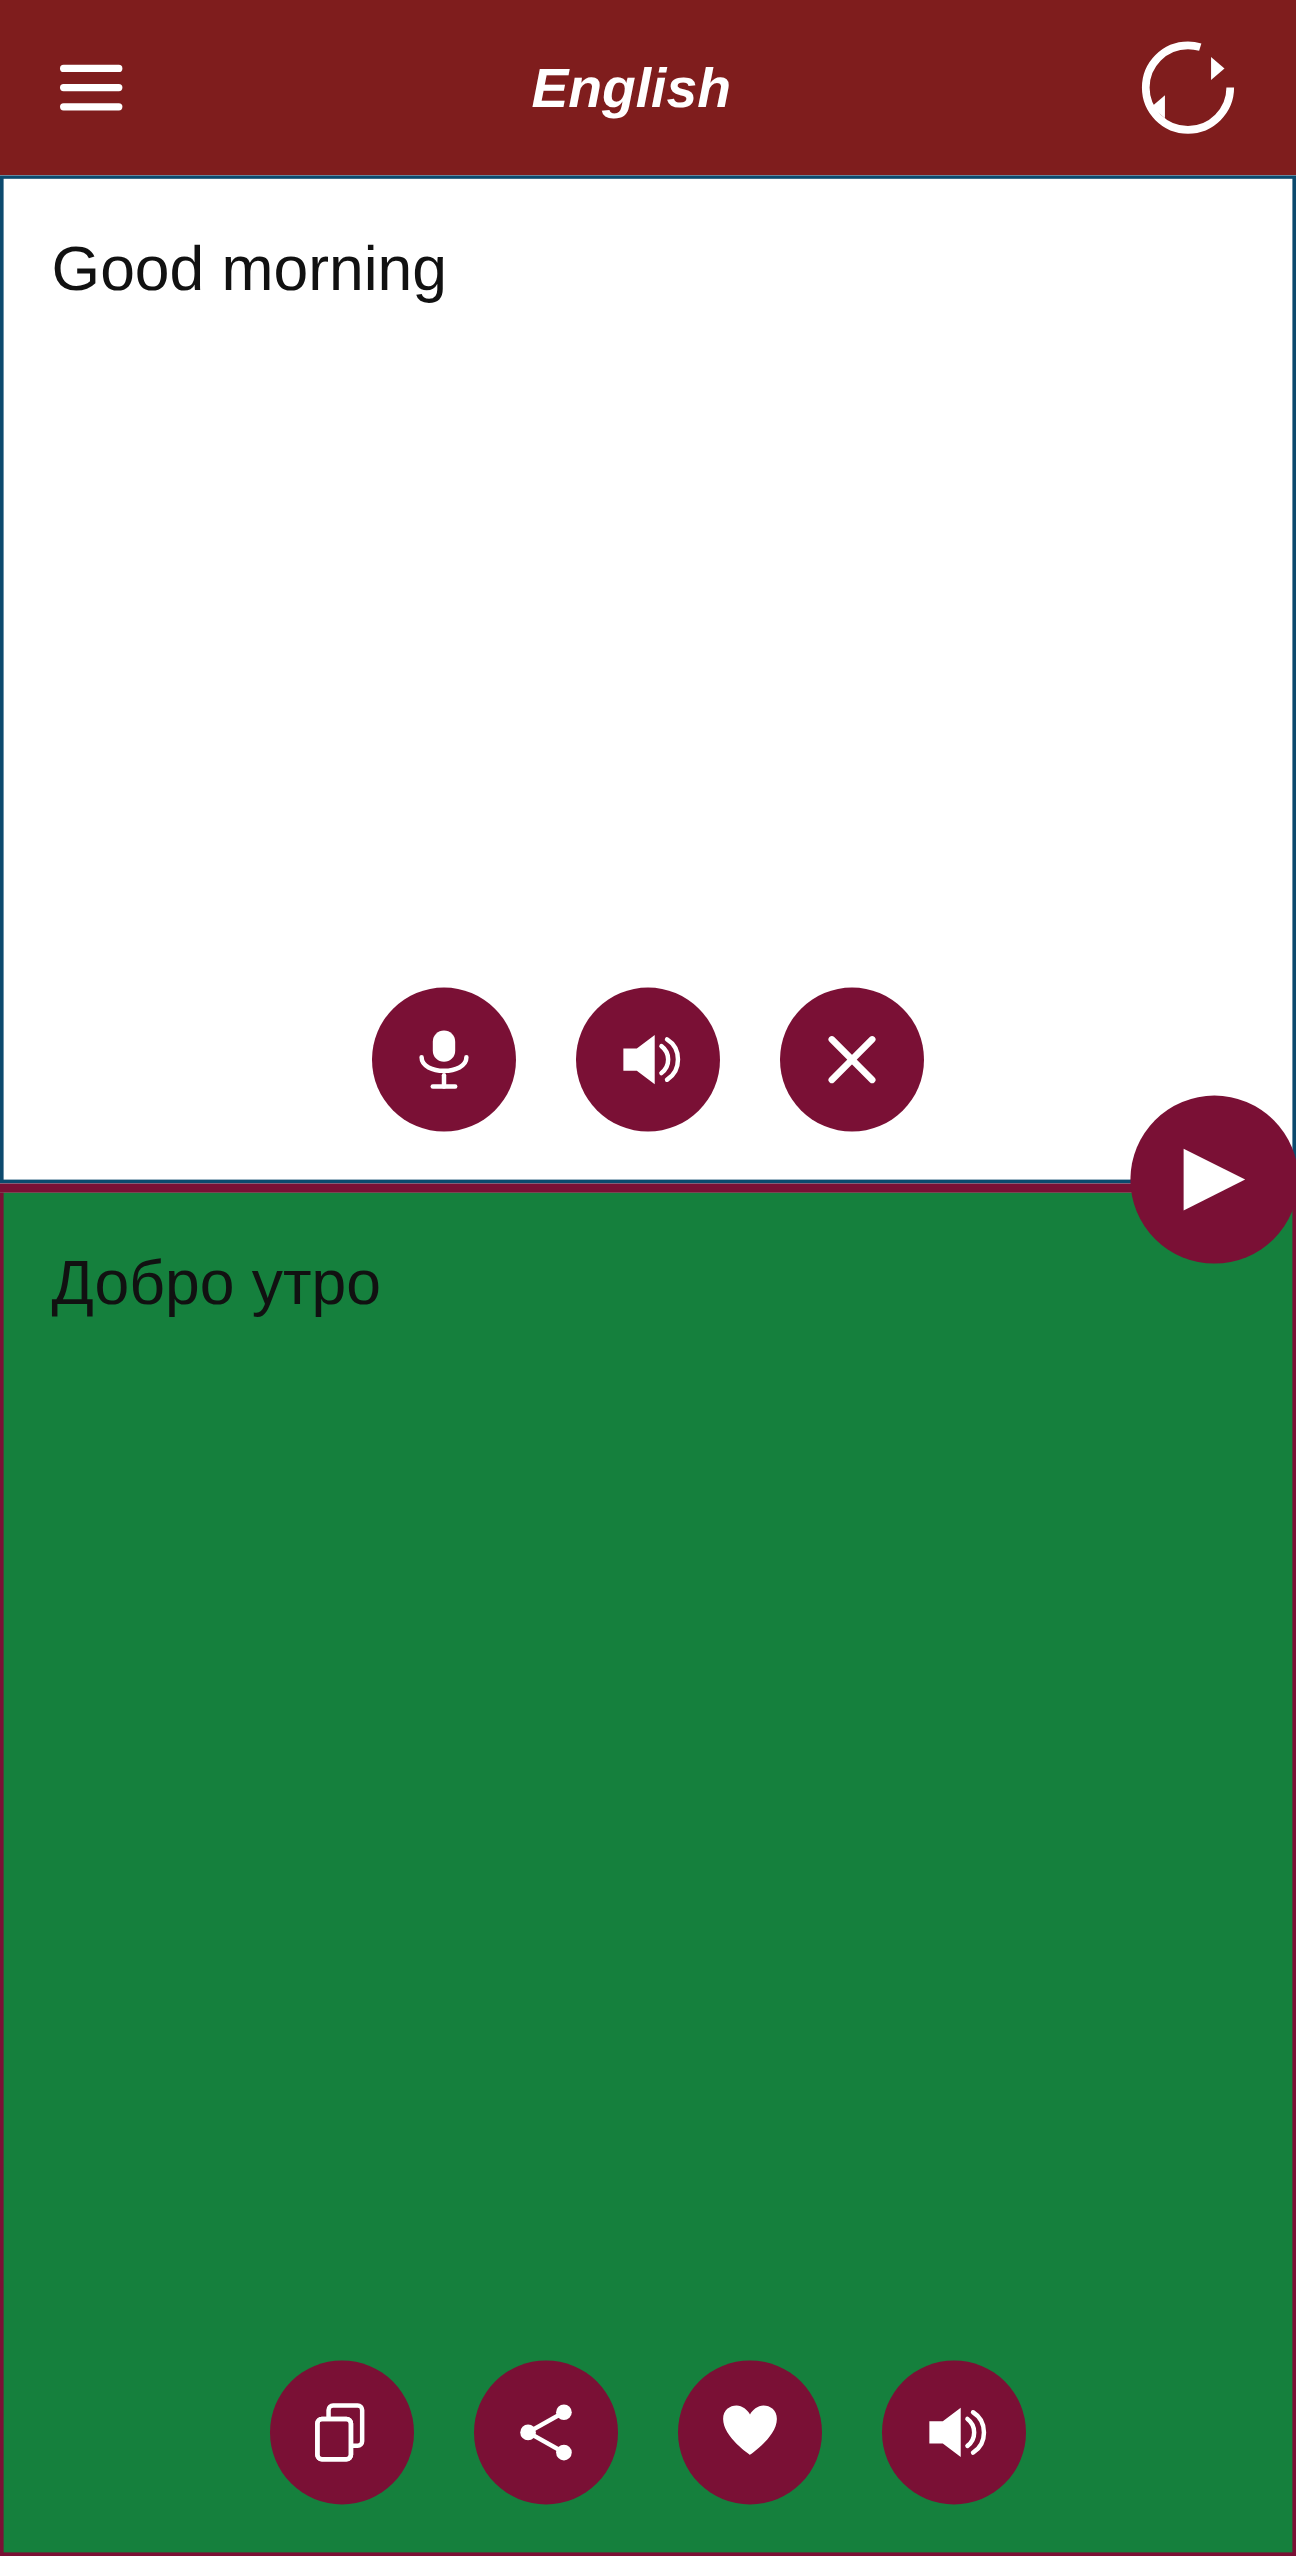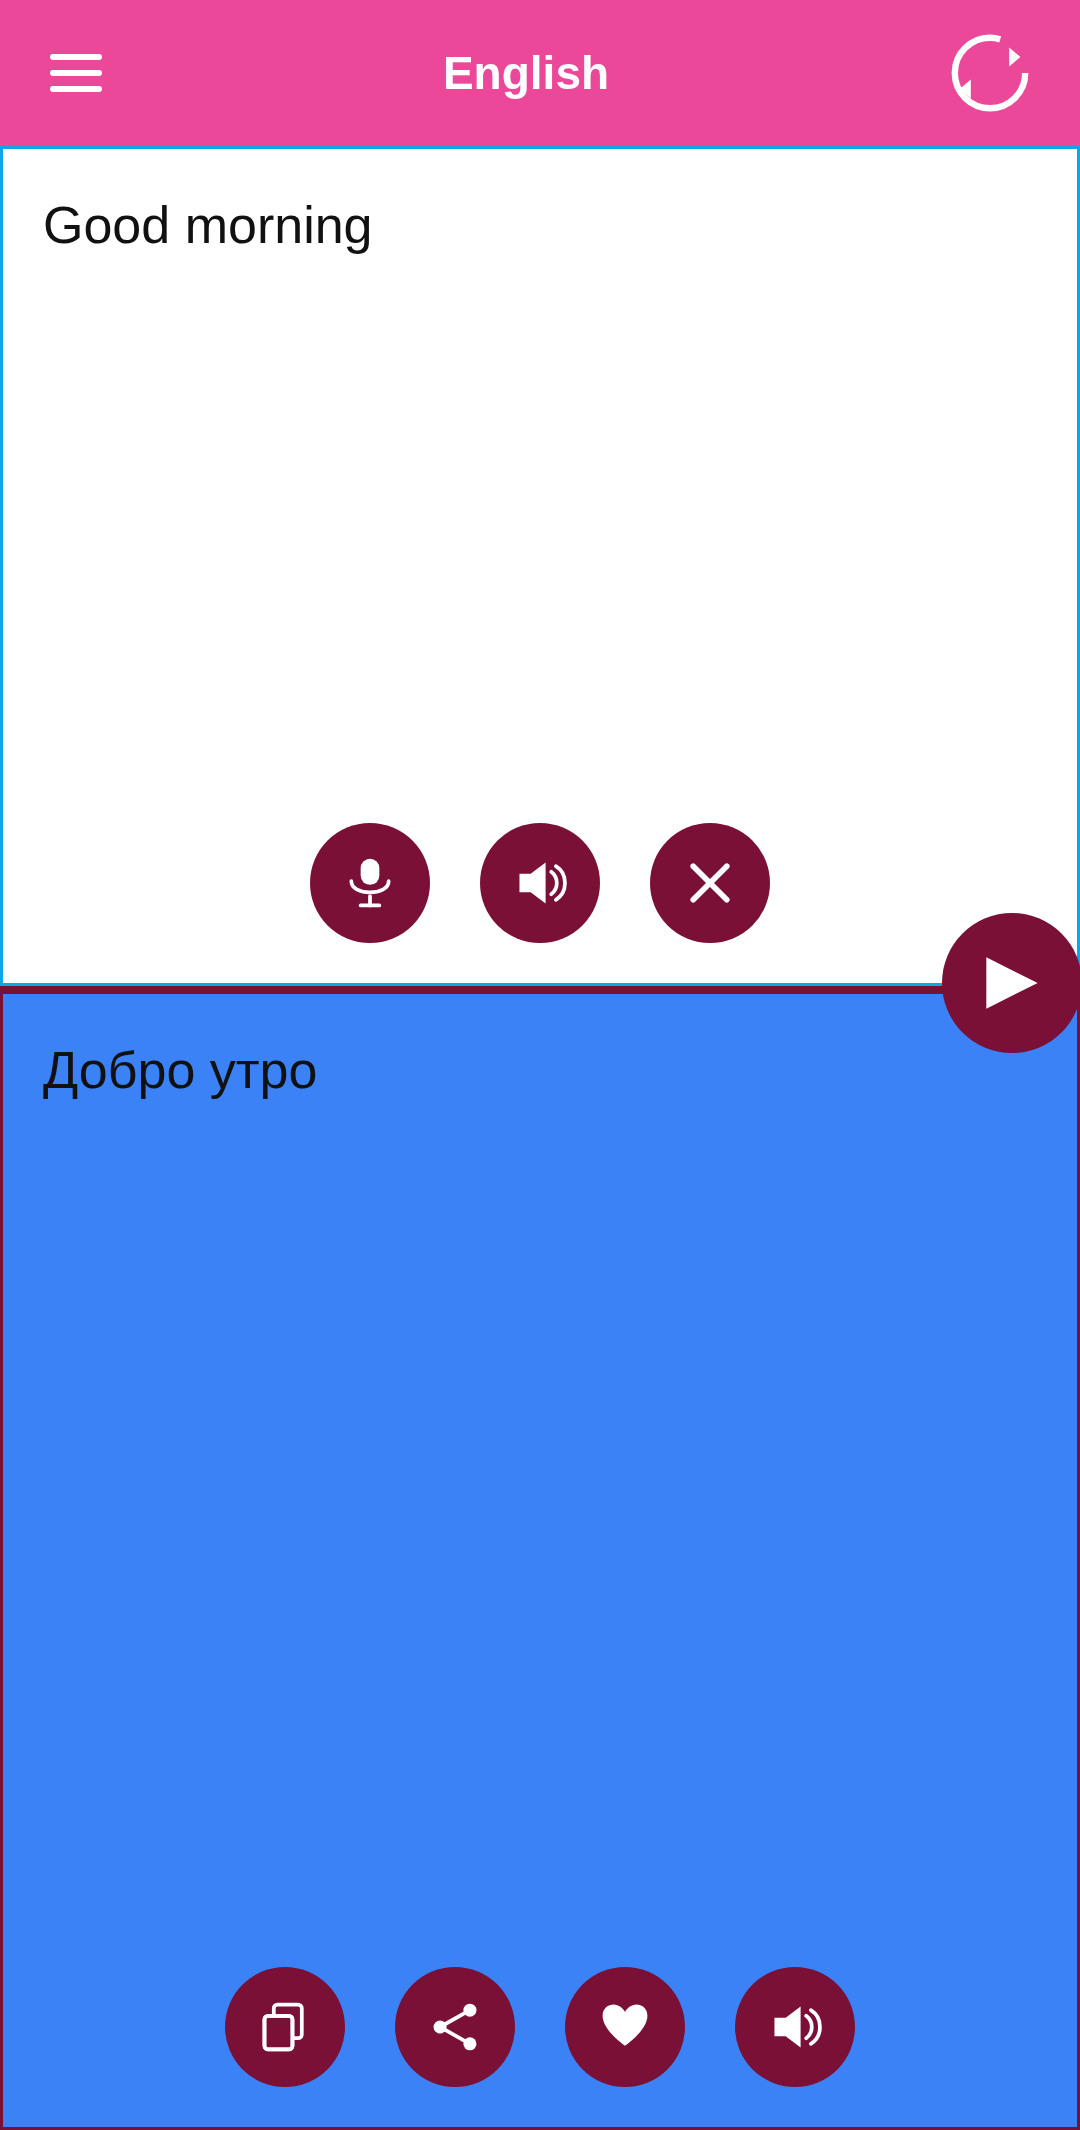--- a/index.html
+++ b/index.html
@@ -9,27 +9,28 @@
       width: 1080px;
       height: 2130px;
       font-family: sans-serif;
       background: #f0f0f0;
       display: flex;
       flex-direction: column;
     }
 
     
     .header {
-      background: #ec4899;
+      background: #7f1d1d;
       display: flex;
       align-items: center;
       justify-content: space-between;
       padding: 0 50px;
       height: 146px;
       flex-shrink: 0;
+      font-style: italic;
     }
 
     .hamburger-icon {
       display: flex;
       flex-direction: column;
       gap: 10px;
       cursor: pointer;
     }
     .hamburger-icon span {
       display: block;
@@ -57,21 +58,21 @@
     .main {
       flex: 1;
       display: flex;
       flex-direction: column;
       overflow: hidden;
     }
 
     
     .source-panel {
       background: #ffffff;
-      border: 3px solid #0ea5e9;
+      border: 3px solid #0c4a6e;
       position: relative;
       display: flex;
       flex-direction: column;
       height: 840px;
       flex-shrink: 0;
     }
 
     .source-text {
       flex: 1;
       padding: 40px;
@@ -100,21 +101,21 @@
       display: flex;
       align-items: center;
       justify-content: center;
       cursor: pointer;
       z-index: 10;
       border: none;
     }
 
     
     .target-panel {
-      background: #3b82f6;
+      background: #15803d;
       border: 3px solid #7a1035;
       border-top: none;
       flex: 1;
       display: flex;
       flex-direction: column;
       position: relative;
     }
 
     .target-text {
       flex: 1;

